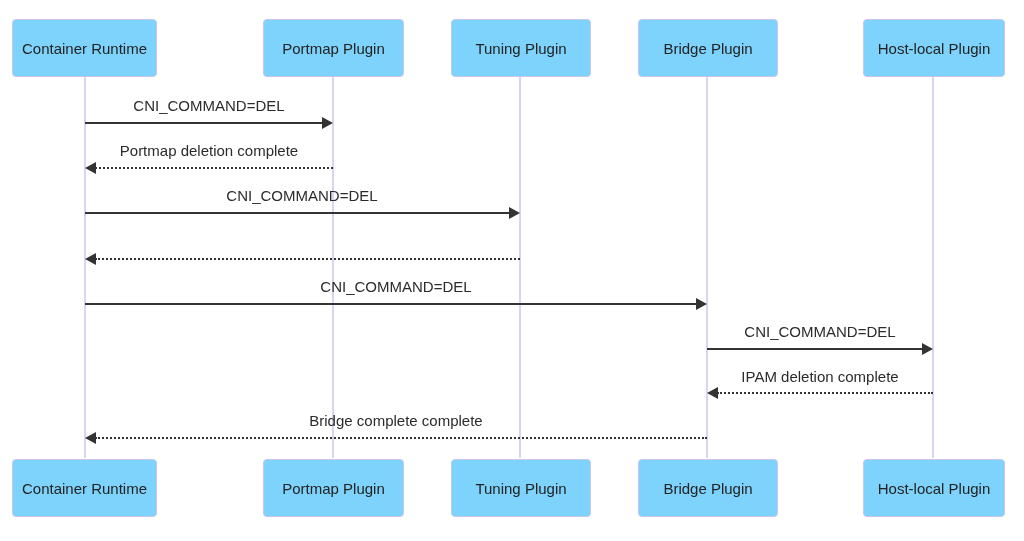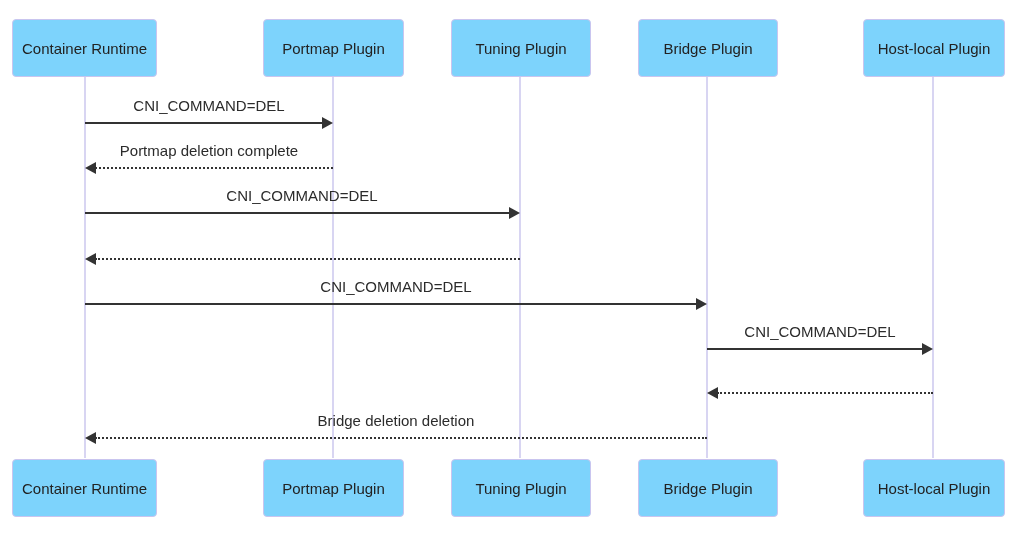--- a/index.html
+++ b/index.html
@@ -78,24 +78,25 @@
   <div class="ah left" style="left:85px;top:253px"></div>
 
   <div class="msg-label" style="left:396px;top:278px">CNI_COMMAND=DEL</div>
   <div class="msg-line" style="left:85px;top:303px;width:612px"></div>
   <div class="ah right" style="left:696px;top:298px"></div>
 
   <div class="msg-label" style="left:820px;top:323px">CNI_COMMAND=DEL</div>
   <div class="msg-line" style="left:707px;top:348px;width:215px"></div>
   <div class="ah right" style="left:922px;top:343px"></div>
 
+  <div class="msg-label" style="left:820px;top:368px">IPAM deletion complete</div>
   <div class="msg-line dashed" style="left:717px;top:392px;width:216px"></div>
   <div class="ah left" style="left:707px;top:387px"></div>
 
-  <div class="msg-label" style="left:396px;top:412px">Bridge deletion deletion</div>
+  <div class="msg-label" style="left:396px;top:412px">Bridge complete complete</div>
   <div class="msg-line dashed" style="left:95px;top:437px;width:612px"></div>
   <div class="ah left" style="left:85px;top:432px"></div>
 
   <div class="actor" style="left:12px;top:459px;width:145px">Container Runtime</div>
   <div class="actor" style="left:263px;top:459px;width:141px">Portmap Plugin</div>
   <div class="actor" style="left:451px;top:459px;width:140px">Tuning Plugin</div>
   <div class="actor" style="left:638px;top:459px;width:140px">Bridge Plugin</div>
   <div class="actor" style="left:863px;top:459px;width:142px">Host-local Plugin</div>
 
 </div>

